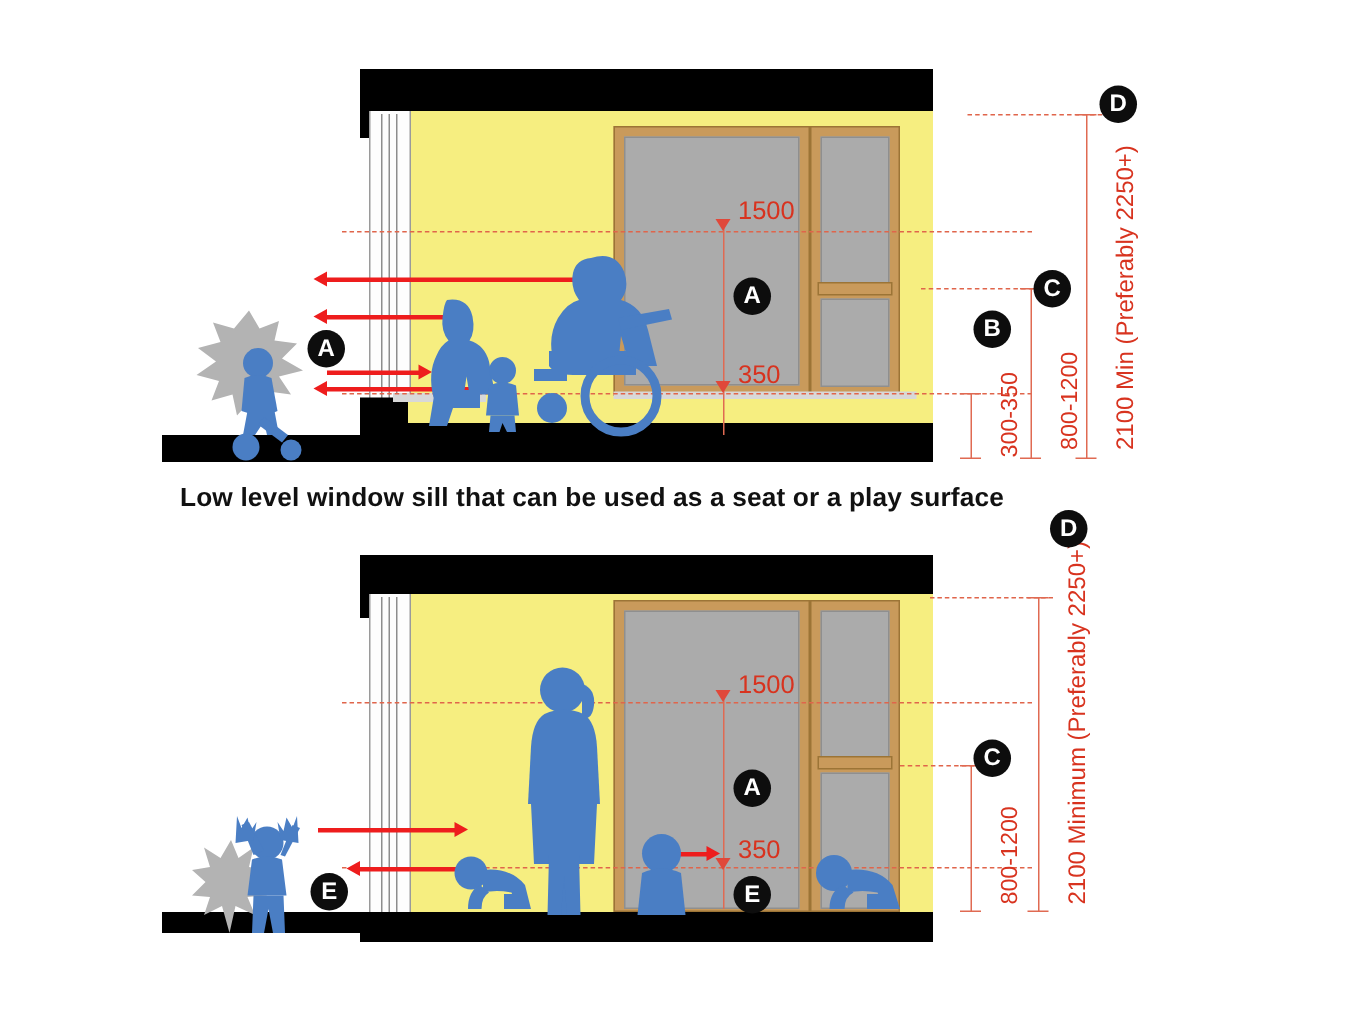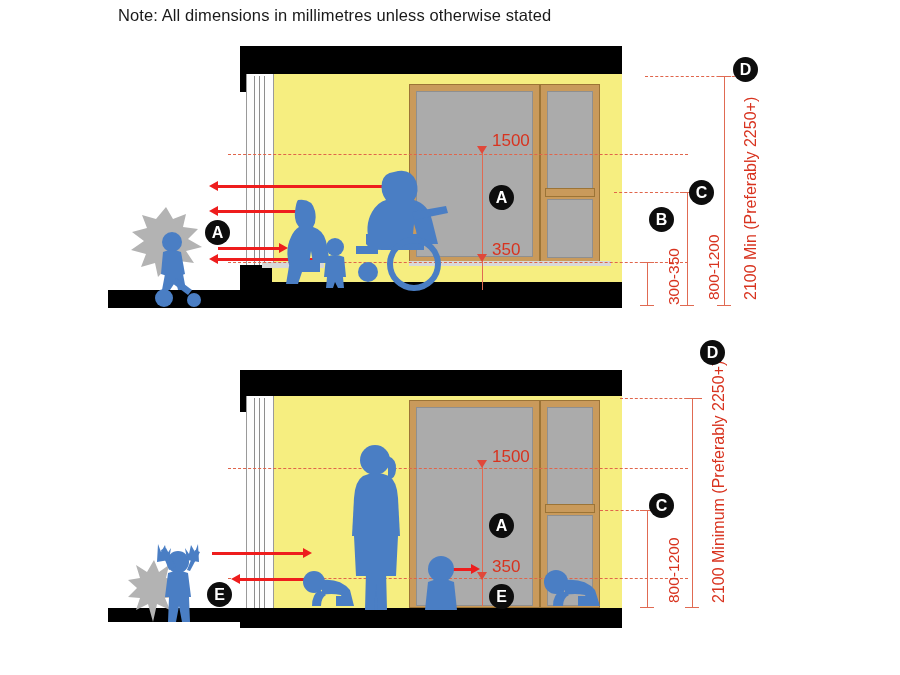--- a/index.html
+++ b/index.html
@@ -51,21 +51,20 @@
           line-height:25px;text-align:center;font-family:"Liberation Sans", sans-serif;}
 
   .fig{position:absolute;}
   .fig svg{display:block;overflow:visible;}
 </style>
 </head>
 <body>
 
 <div class="stage">
 
-  <div class="note">Note: All dimensions in millimetres unless otherwise stated</div>
 
   <div class="scene" style="left:0;top:0;width:900px;height:320px;">
 
     <div class="white" style="left:0;top:280px;width:240px;height:12px;"></div>
     <div class="blk" style="left:108px;top:290px;width:132px;height:18px;"></div>
 
     <div class="blk" style="left:240px;top:46px;width:382px;height:28px;"></div>
     <div class="blk" style="left:240px;top:46px;width:32px;height:46px;"></div>
 
     <div class="yellow" style="left:272px;top:74px;width:350px;height:208px;"></div>
@@ -183,20 +182,21 @@
           <path d="M14 66 l58 0 l0 16 l-42 0 q-12 0 -16 -6 Z"></path>
           <path d="M60 44 l34 -6 l2 7 l-34 7 Z"></path>
           <circle cx="62" cy="96" r="24" fill="none" stroke="#4A7EC4" stroke-width="6"></circle>
           <circle cx="16" cy="104" r="10"></circle>
           <path d="M4 78 l22 0 l0 8 l-22 0 Z"></path>
         </g>
       </svg>
     </div>
   </div>
 
+  <div class="caption cap1">Low level window sill that can be used as a seat or a play surface</div>
 
   <div class="scene" style="left:0;top:0;width:900px;height:675px;">
 
     <div class="blk" style="left:108px;top:608px;width:132px;height:14px;"></div>
 
     <div class="blk" style="left:240px;top:370px;width:382px;height:26px;"></div>
     <div class="blk" style="left:240px;top:370px;width:32px;height:42px;"></div>
 
     <div class="yellow" style="left:272px;top:396px;width:350px;height:212px;"></div>
 

